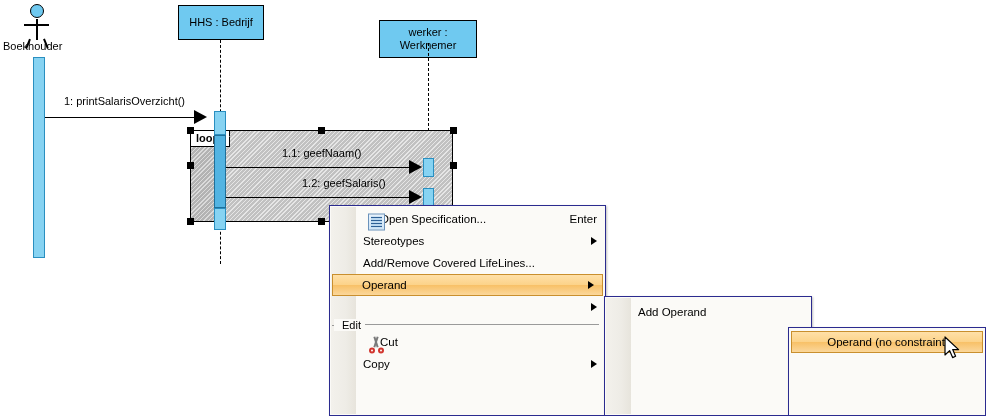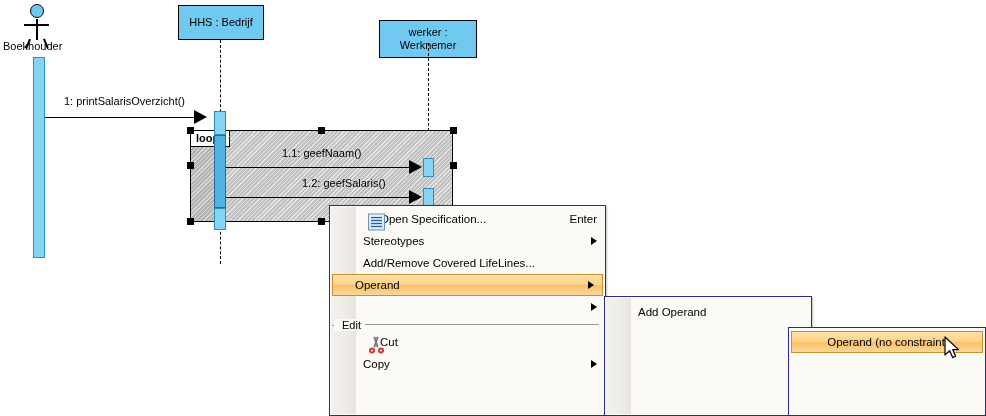--- a/index.html
+++ b/index.html
@@ -181,21 +181,21 @@
     align-items: center;
     padding-left: 33px;
     padding-right: 8px;
     box-sizing: border-box;
     white-space: nowrap;
   }
   .menu-item.highlight {
     background: linear-gradient(to bottom, #ffe0a8 0%, #fcd38a 48%, #f8c168 52%, #fbd79b 100%);
     border: 1px solid #c98f2e;
     margin: 0 2px;
-    padding-left: 22px;
+    padding-left: 29px;
   }
   .menu-item.disabled { color: #a8a8a8; }
   .menu-label { flex: 1 1 auto; }
   .menu-accel {
     margin-left: 18px;
     color: #000;
   }
   .submenu-arrow {
     position: absolute;
     right: 8px;

